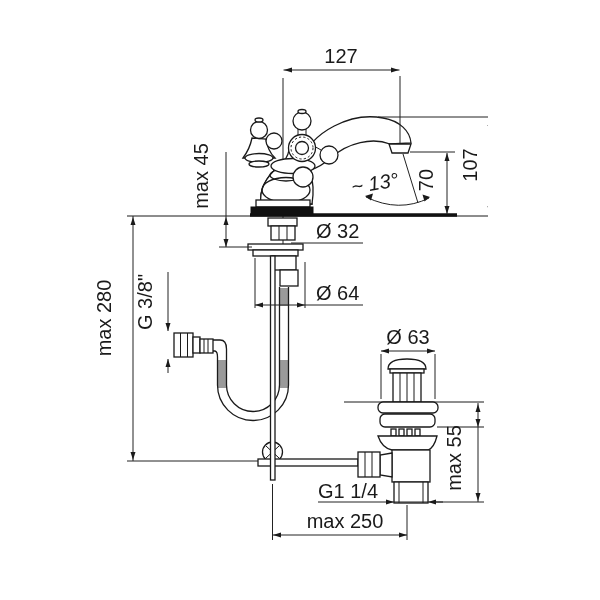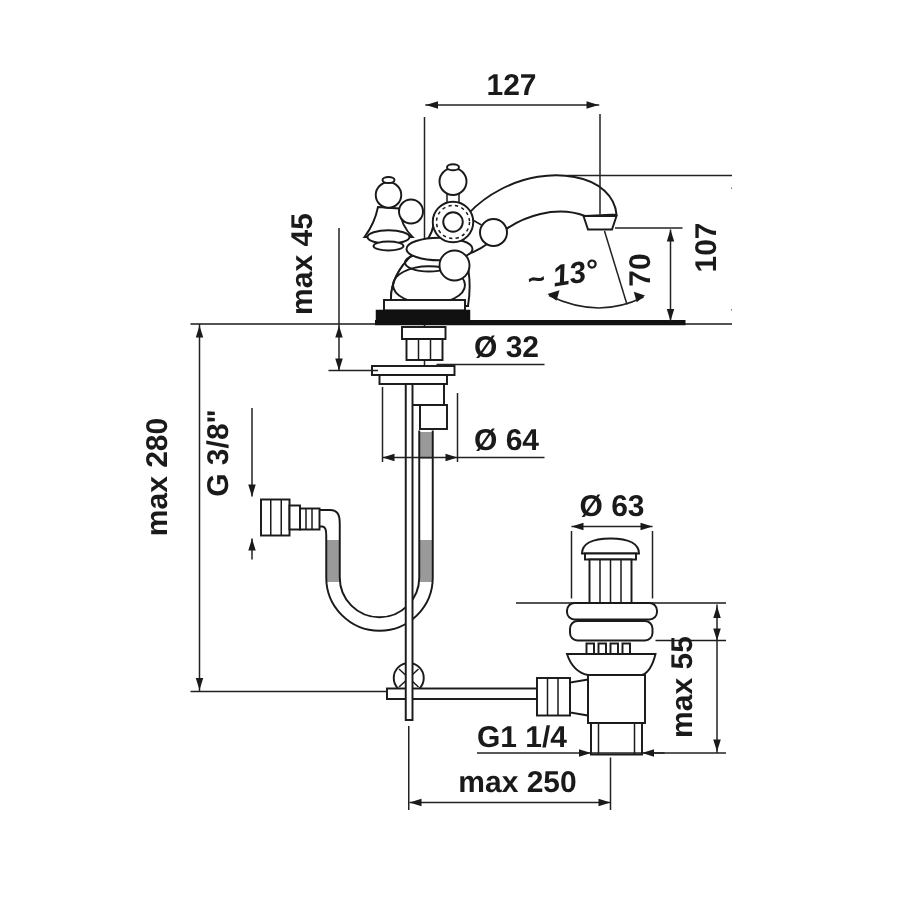--- a/index.html
+++ b/index.html
@@ -1,16 +1,16 @@
 <!DOCTYPE html>
 <html><head>
 <meta charset="utf-8">
 <style>
   html,body{margin:0;padding:0;background:#ffffff;}
-  .stage{width:488px;height:600px;background:#ffffff;position:relative;overflow:hidden;font-weight:bold;}
+  .stage{width:488px;height:600px;background:#ffffff;position:relative;overflow:hidden;}
   svg{display:block;}
   svg text{font-family:"Liberation Sans","DejaVu Sans",sans-serif;font-size:20px;fill:#1a1a1a;}
   .obj{stroke:#1a1a1a;stroke-width:1.3;fill:#ffffff;}
   .obj-nf{stroke:#1a1a1a;stroke-width:1.3;fill:none;}
   .thin{stroke:#1a1a1a;stroke-width:1;fill:none;}
   .dim{stroke:#222222;stroke-width:1;fill:none;}
   .arw{fill:#1a1a1a;stroke:none;}
   .dark{fill:#111111;stroke:#111111;}
   .band{fill:#9a9a9a;stroke:none;}
   .knurl{stroke:#1a1a1a;stroke-width:1;fill:none;stroke-dasharray:2.2,2.2;}

